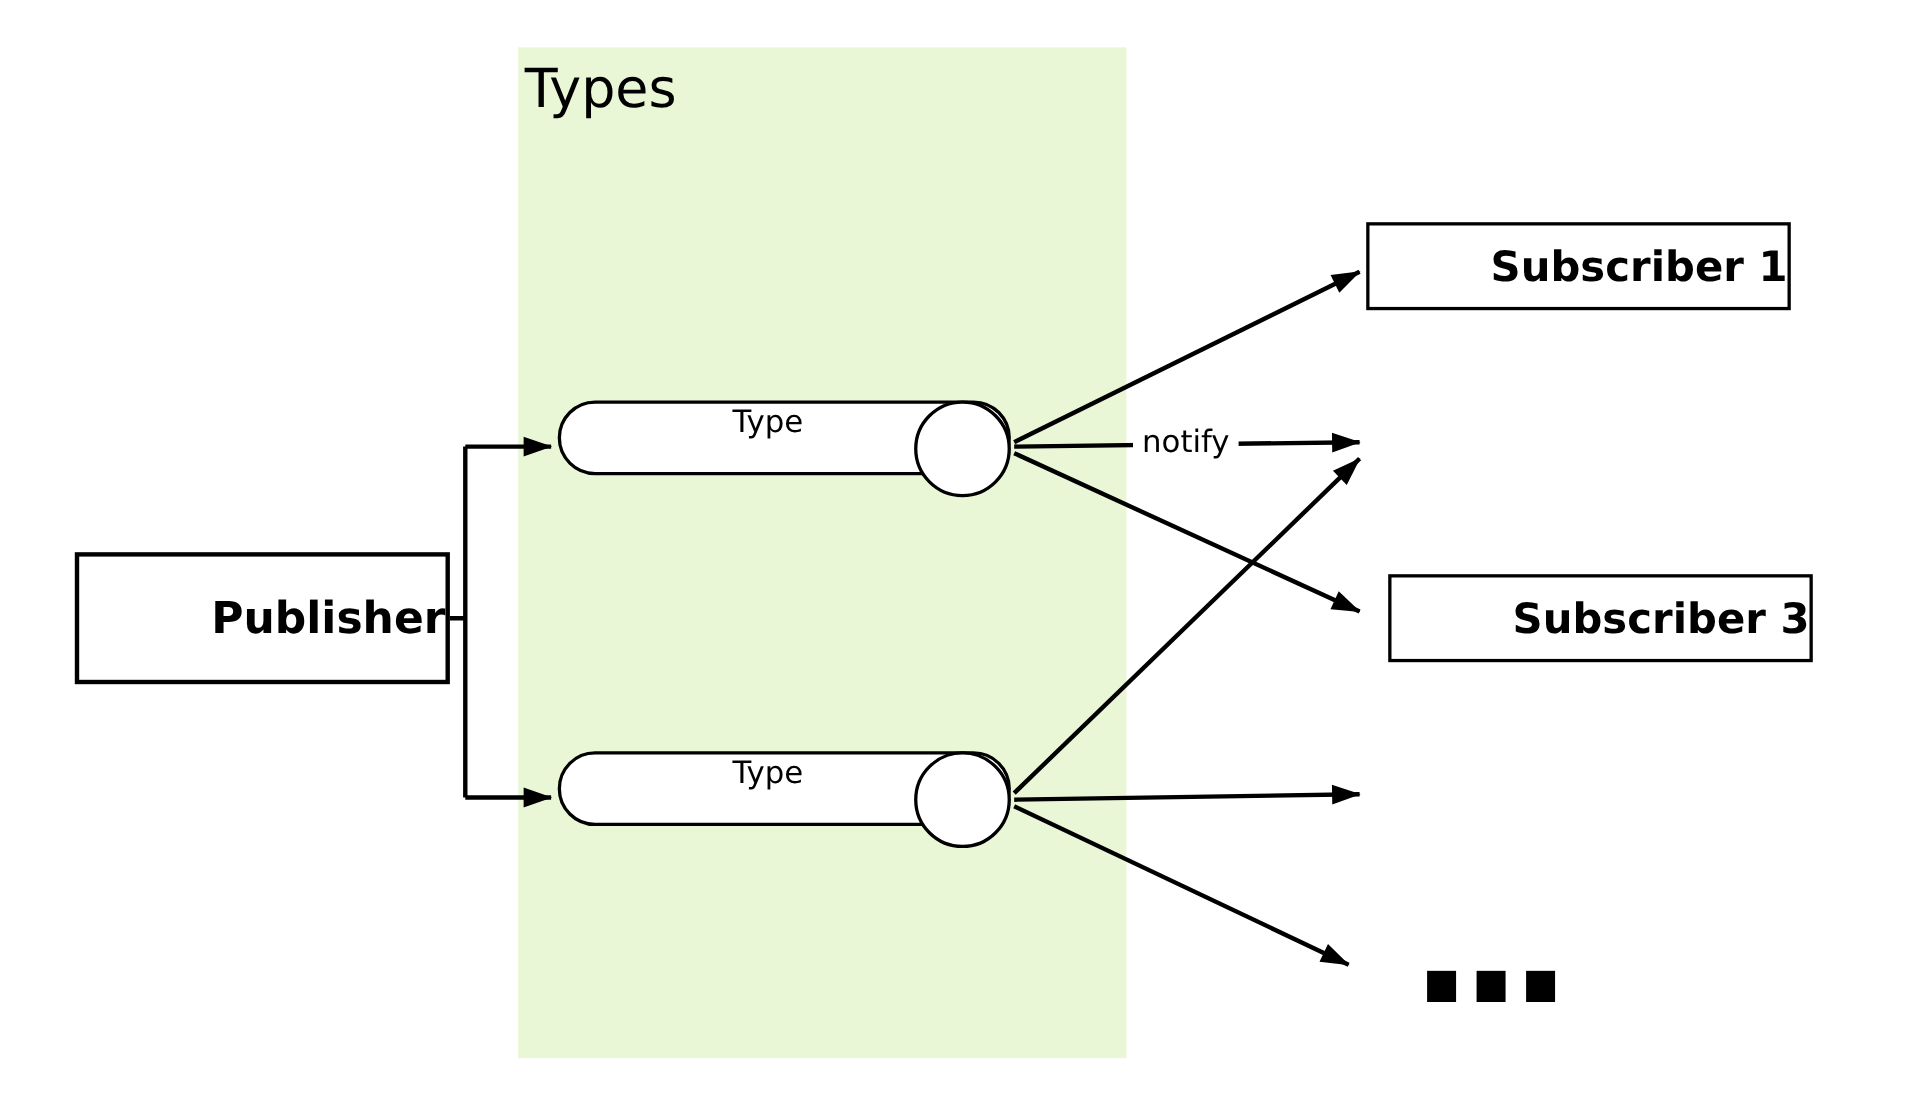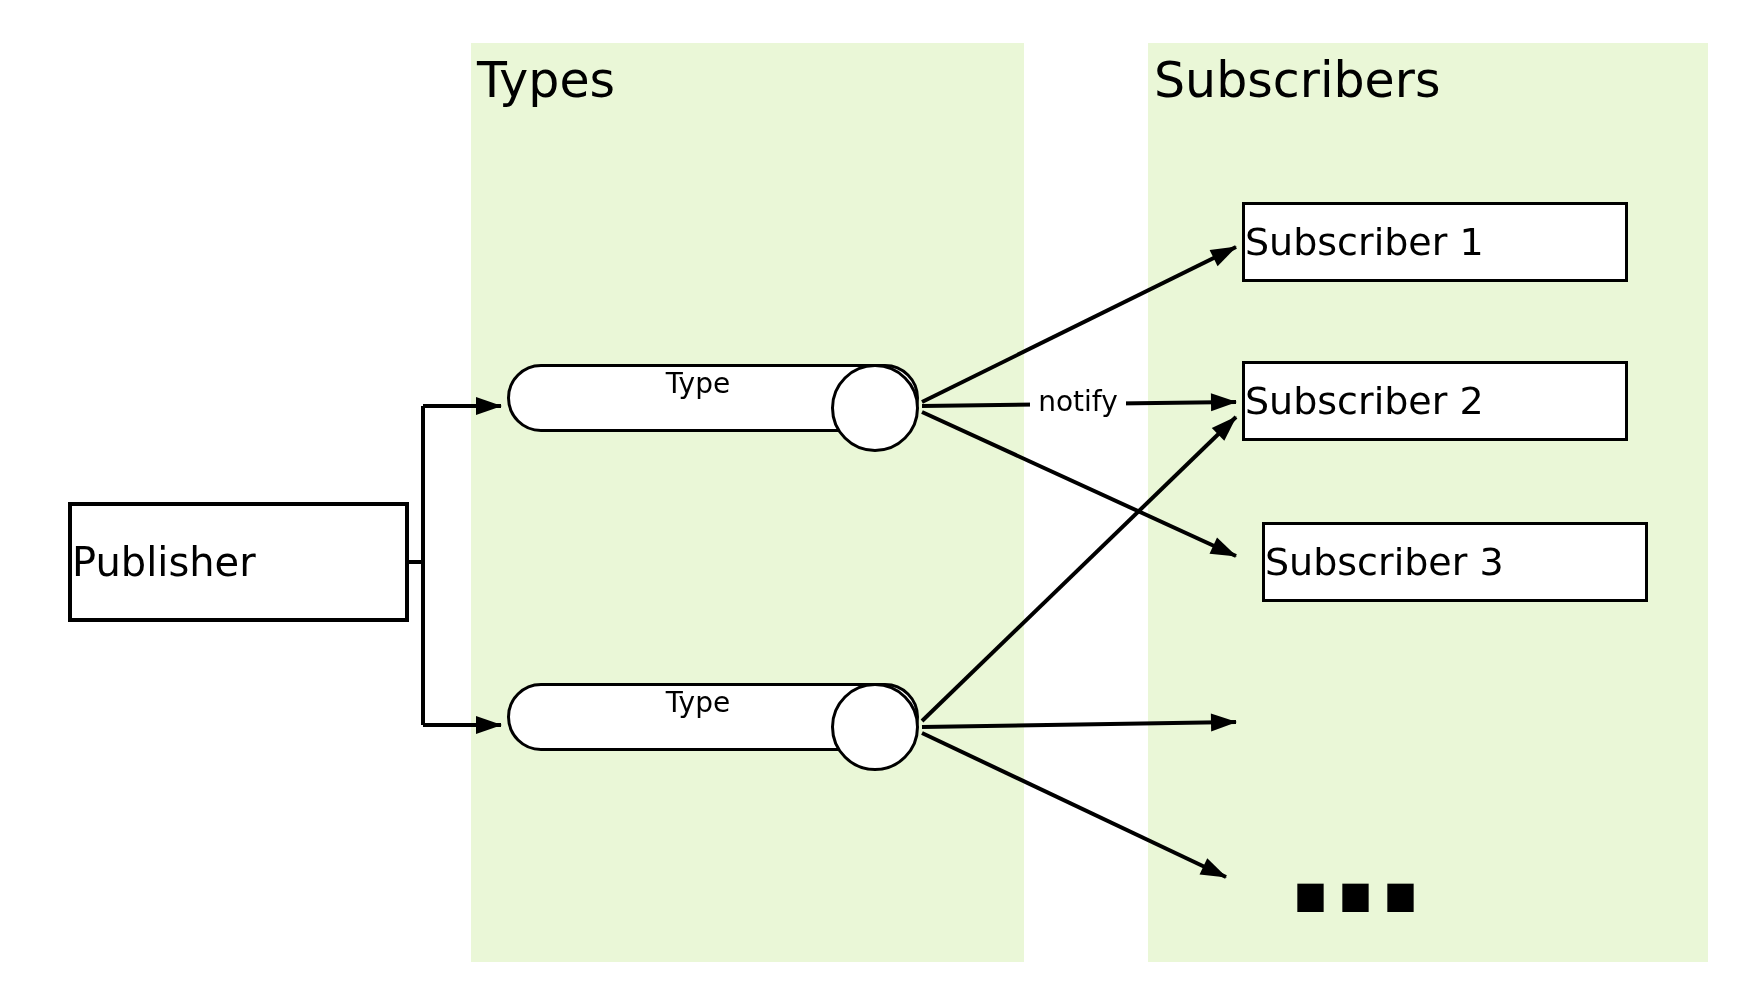--- a/index.html
+++ b/index.html
@@ -51,23 +51,24 @@
   }
   .arrowhead { fill: var(--stroke, #000000); }
 
   
   .node {
     position: absolute;
     background: var(--node-fill, #ffffff);
     border: 3px solid var(--stroke, #000000);
     display: flex;
     align-items: center;
-    justify-content: flex-start;
+    justify-content: flex-end;
     font-size: 38px;
     white-space: nowrap;
+    font-weight: bold;
   }
   .publisher {
     left: 32px; top: 502px;
     width: 341px; height: 120px;
     border-width: 4px;
     font-size: 40px;
     margin-left: 36px;
   }
   .sub { left: 1242px; width: 386px; height: 80px; }
   .sub-1 { top: 202px; }
@@ -126,23 +127,20 @@
   }
 </style>
 </head>
 <body>
 
 <div class="canvas">
 
   <div class="panel panel-types">
     <div class="panel-title">Types</div>
   </div>
-  <div class="panel panel-subscribers">
-    <div class="panel-title">Subscribers</div>
-  </div>
 
   <svg class="edges" viewBox="0 0 1738 1004" xmlns="http://www.w3.org/2000/svg" aria-hidden="true">
     <defs>
       <marker id="arrow" viewBox="0 0 28 20" refX="26" refY="10" markerWidth="28" markerHeight="20" markerUnits="userSpaceOnUse" orient="auto">
         <path class="arrowhead" d="M1,1 L27,10 L1,19 Z"></path>
       </marker>
     </defs>
 
     <path class="edge" d="M373 562 H423 M423 406 V725"></path>
     <path class="edge" d="M423 406 H501" marker-end="url(#arrow)"></path>
@@ -166,23 +164,20 @@
     <span class="cyl-cap"></span>
   </div>
   <div class="cyl cyl-2">
     <span class="cyl-label">Type</span>
     <span class="cyl-cap"></span>
   </div>
 
   <div class="node sub sub-1">
     <span>Subscriber 1</span>
   </div>
-  <div class="node sub sub-2">
-    <span>Subscriber 2</span>
-  </div>
   <div class="node sub sub-3">
     <span>Subscriber 3</span>
   </div>
 
   <div class="edge-label">notify</div>
 
   <div class="dots">...</div>
 
 </div>
 

